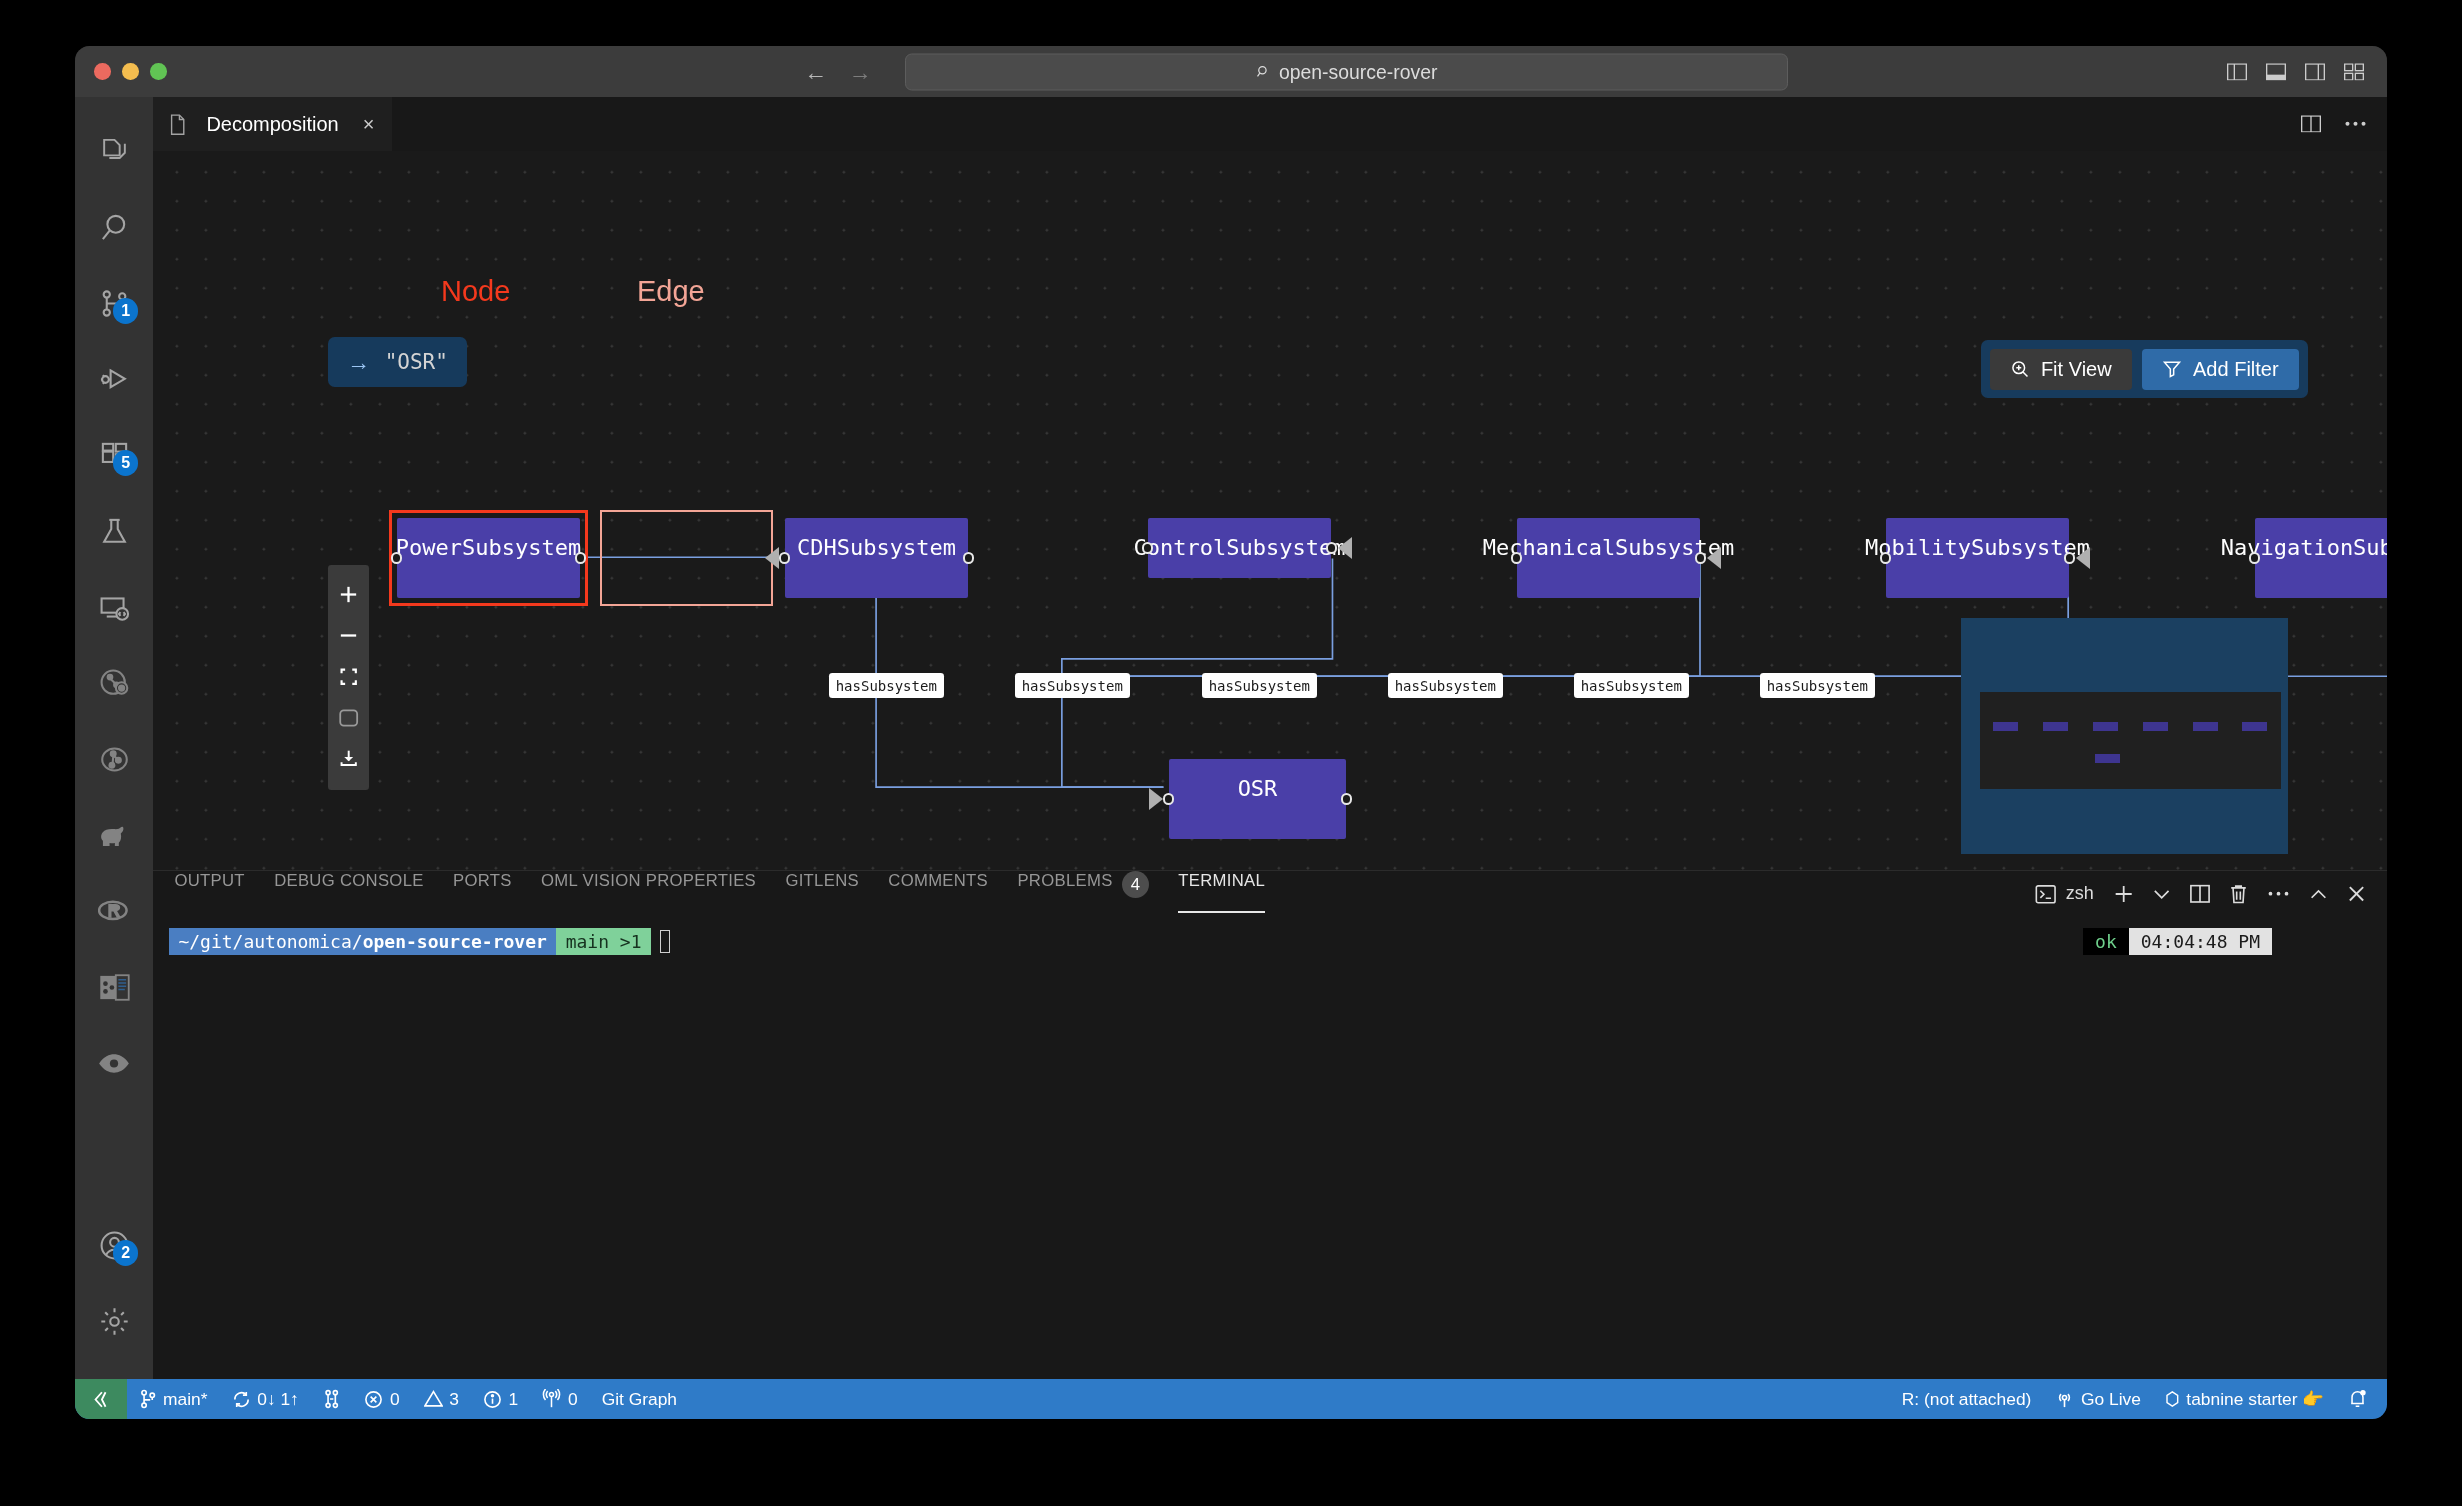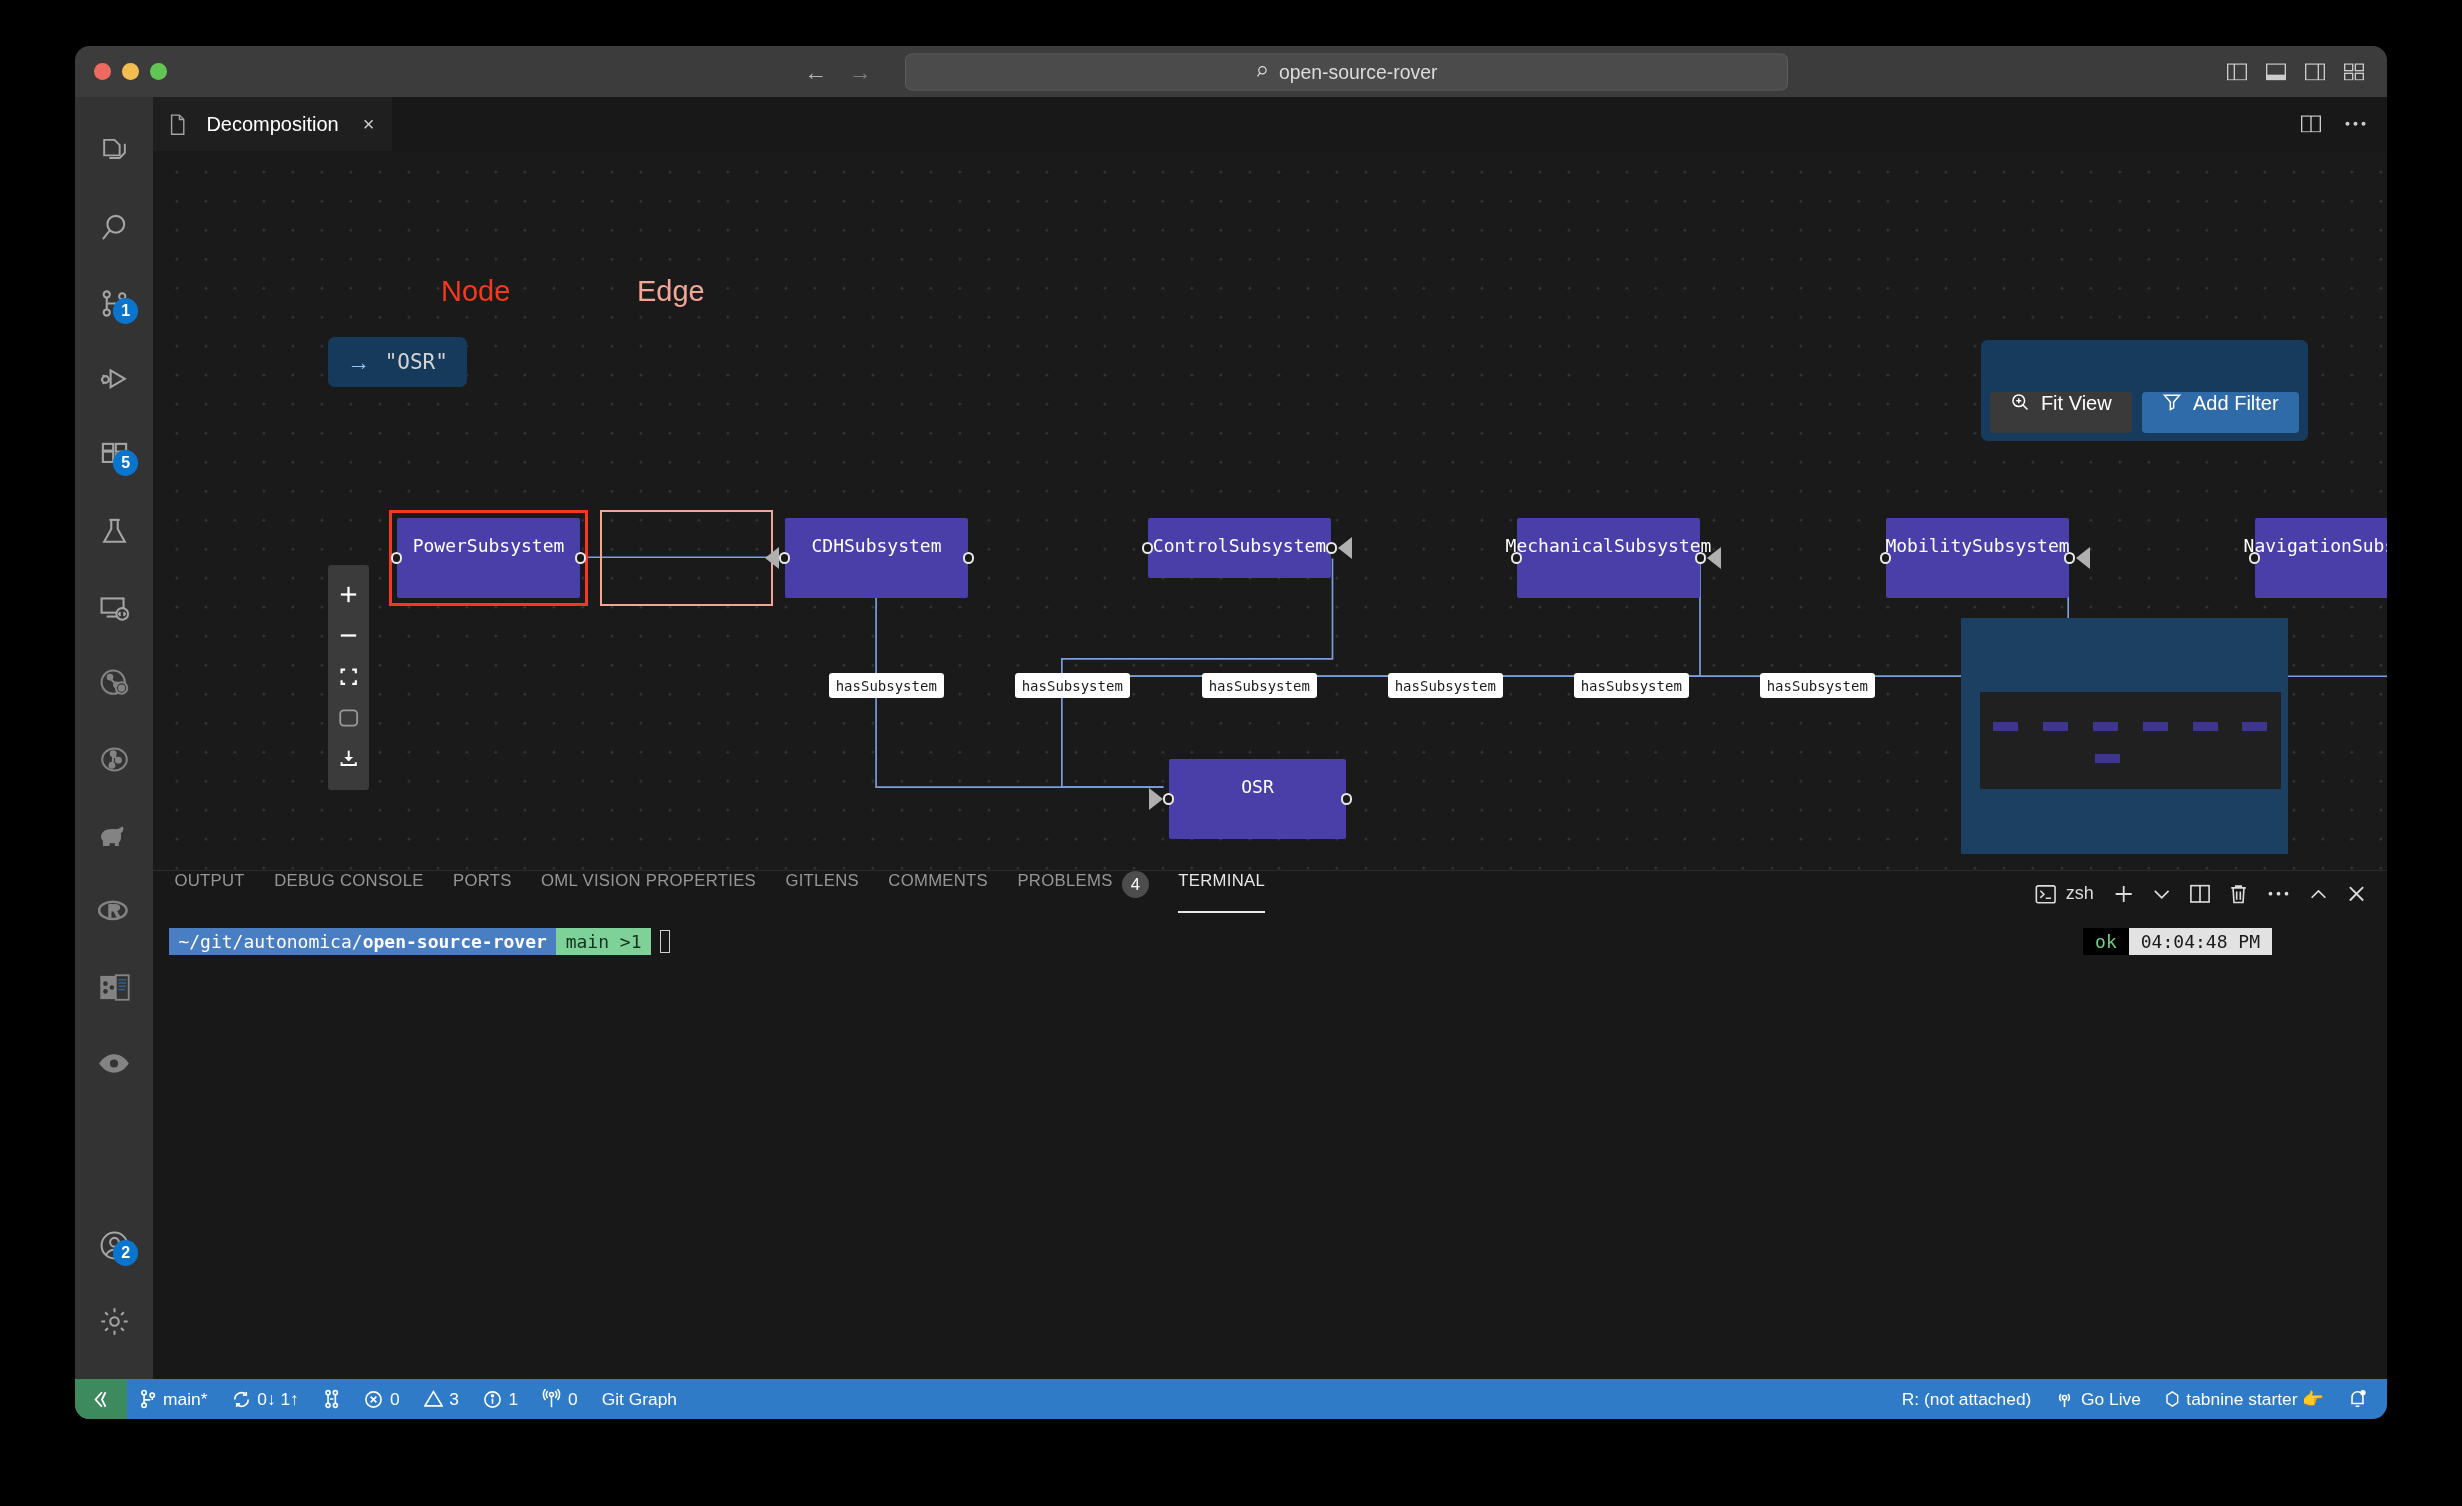--- a/index.html
+++ b/index.html
@@ -113,35 +113,34 @@
   }
   .bc-chip .arrow { color: #9cc6f5; font-size: 23px; font-family:"Liberation Sans",sans-serif;}
 
   .toolgroup {
     position: absolute; right: 79px; top: 189px;
     background: #173b5d; border-radius: 6.7px;
     padding: 8.7px 9.4px; display: flex; gap: 10.7px;
   }
   .tbtn {
     height: 41px; padding: 0 20px; border-radius: 4px;
-    display: flex; gap: 10.7px;
+    display: flex; align-items: center; gap: 10.7px;
     font-size: 20px; color: #ffffff; border: none;
     font-family: "Liberation Sans", sans-serif;
-    margin-top: 43px;
   }
   .tbtn.secondary { background: #3a3a3a; }
   .tbtn.primary { background: #2f6ba8; }
 
   
   .node {
     position: absolute;
     background: #4a3fa8;
     color: #ffffff;
     font-family: "DejaVu Sans Mono", monospace;
-    font-size: 18px;
+    font-size: 22px;
     border-radius: 2px;
     display: flex; justify-content: center;
     padding-top: 17.4px;
   }
   .port {
     position: absolute; width: 11.4px; height: 11.4px; border-radius: 50%;
     background: #1a1a1a; border: 2px solid #e8e8e8;
     top: 50%; margin-top: -5.7px;
   }
   .port.left { left: -6px; }

